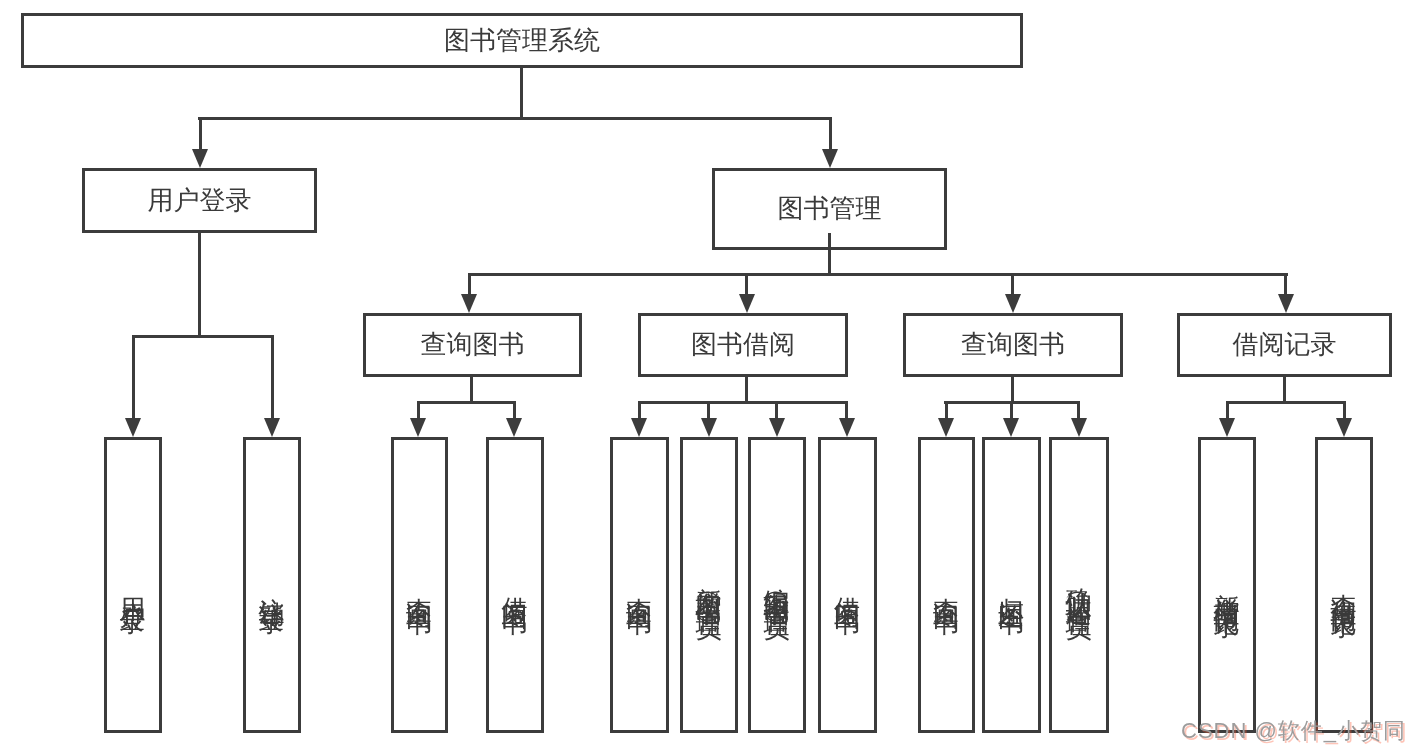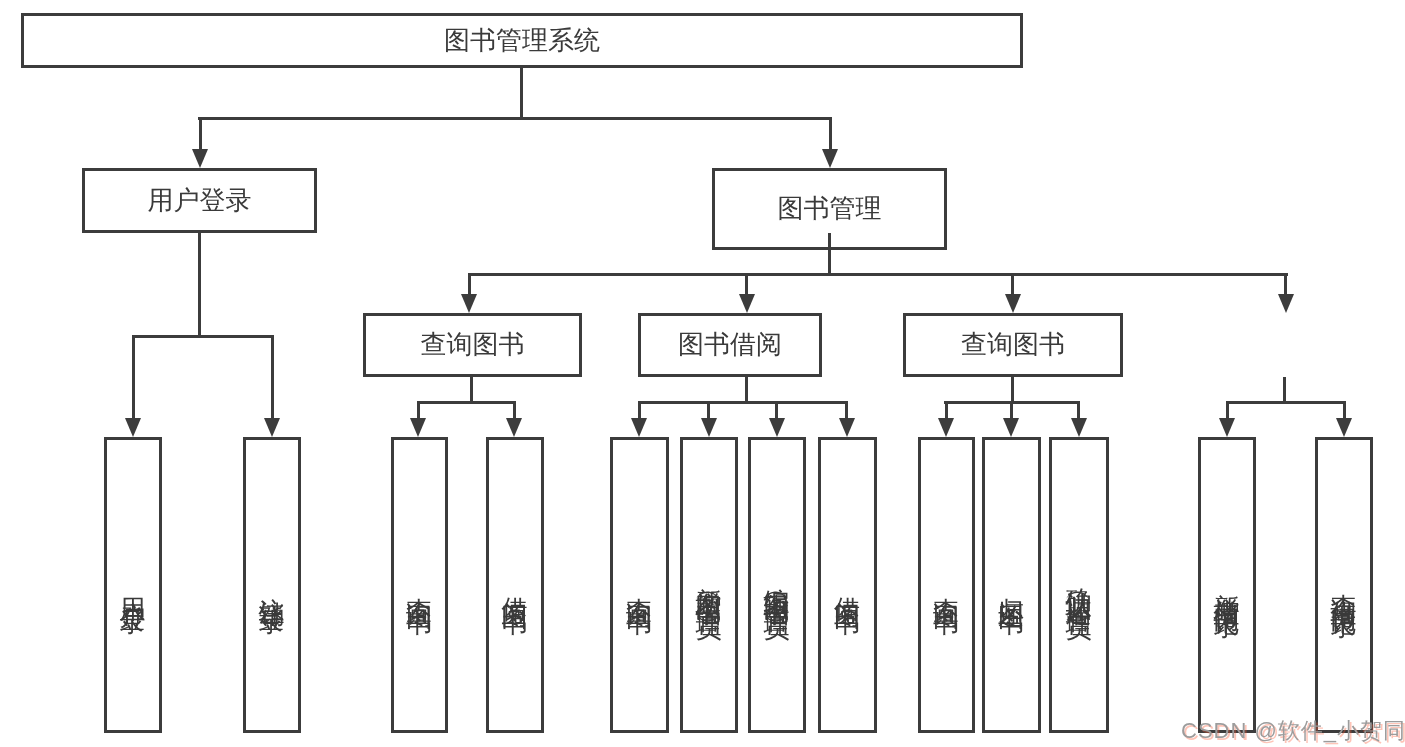--- a/index.html
+++ b/index.html
@@ -78,22 +78,23 @@
   <div class="vline" style="left:468px;top:273px;height:23px;"></div>
   <div class="ahead" style="left:461px;top:294px;"></div>
   <div class="vline" style="left:745px;top:273px;height:23px;"></div>
   <div class="ahead" style="left:739px;top:294px;"></div>
   <div class="vline" style="left:1011px;top:273px;height:23px;"></div>
   <div class="ahead" style="left:1005px;top:294px;"></div>
   <div class="vline" style="left:1284px;top:273px;height:23px;"></div>
   <div class="ahead" style="left:1278px;top:294px;"></div>
 
   <div class="box" style="left:363px;top:313px;width:219px;height:64px;">查询图书</div>
-  <div class="box" style="left:638px;top:313px;width:184px;height:64px;">图书借阅</div>
+  <div class="box" style="left:638px;top:313px;width:210px;height:64px;">图书借阅</div>
   <div class="box" style="left:903px;top:313px;width:220px;height:64px;">查询图书</div>
+  <div class="box" style="left:1177px;top:313px;width:215px;height:64px;">借阅记录</div>
 
   <div class="vline" style="left:470px;top:377px;height:26px;"></div>
   <div class="vline" style="left:745px;top:377px;height:26px;"></div>
   <div class="vline" style="left:1011px;top:377px;height:26px;"></div>
   <div class="vline" style="left:1283px;top:377px;height:26px;"></div>
 
   <div class="hline" style="left:417px;top:401px;width:99px;"></div>
   <div class="hline" style="left:638px;top:401px;width:210px;"></div>
   <div class="hline" style="left:944px;top:401px;width:136px;"></div>
   <div class="hline" style="left:1226px;top:401px;width:119px;"></div>

